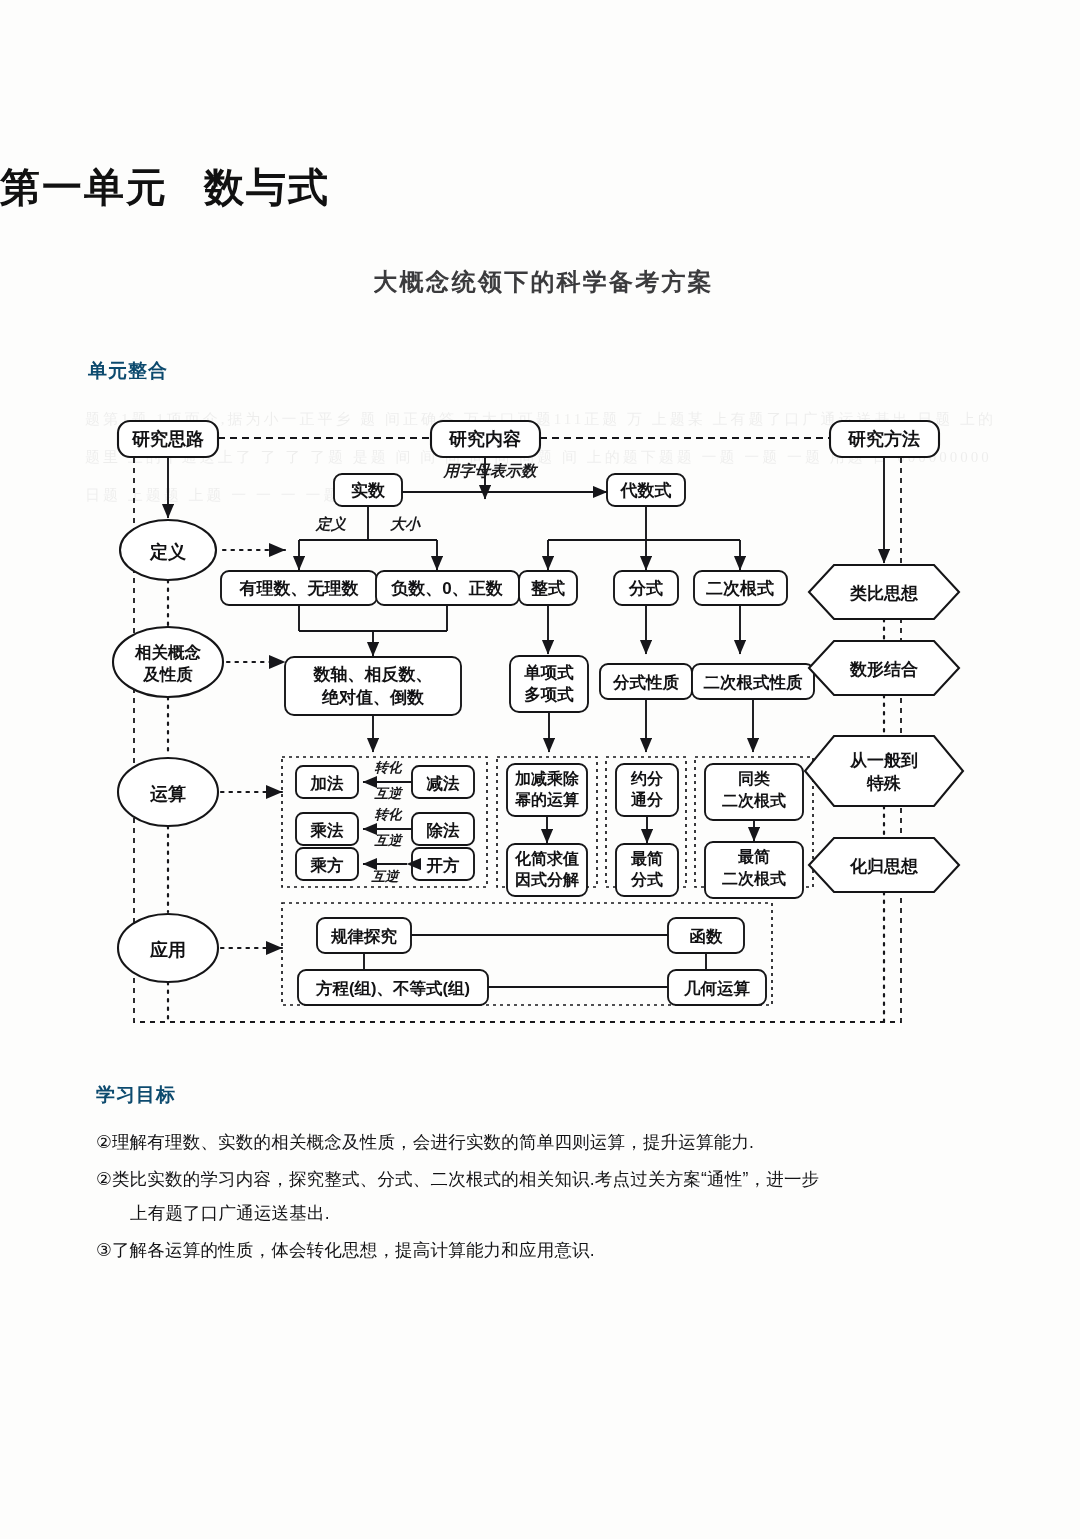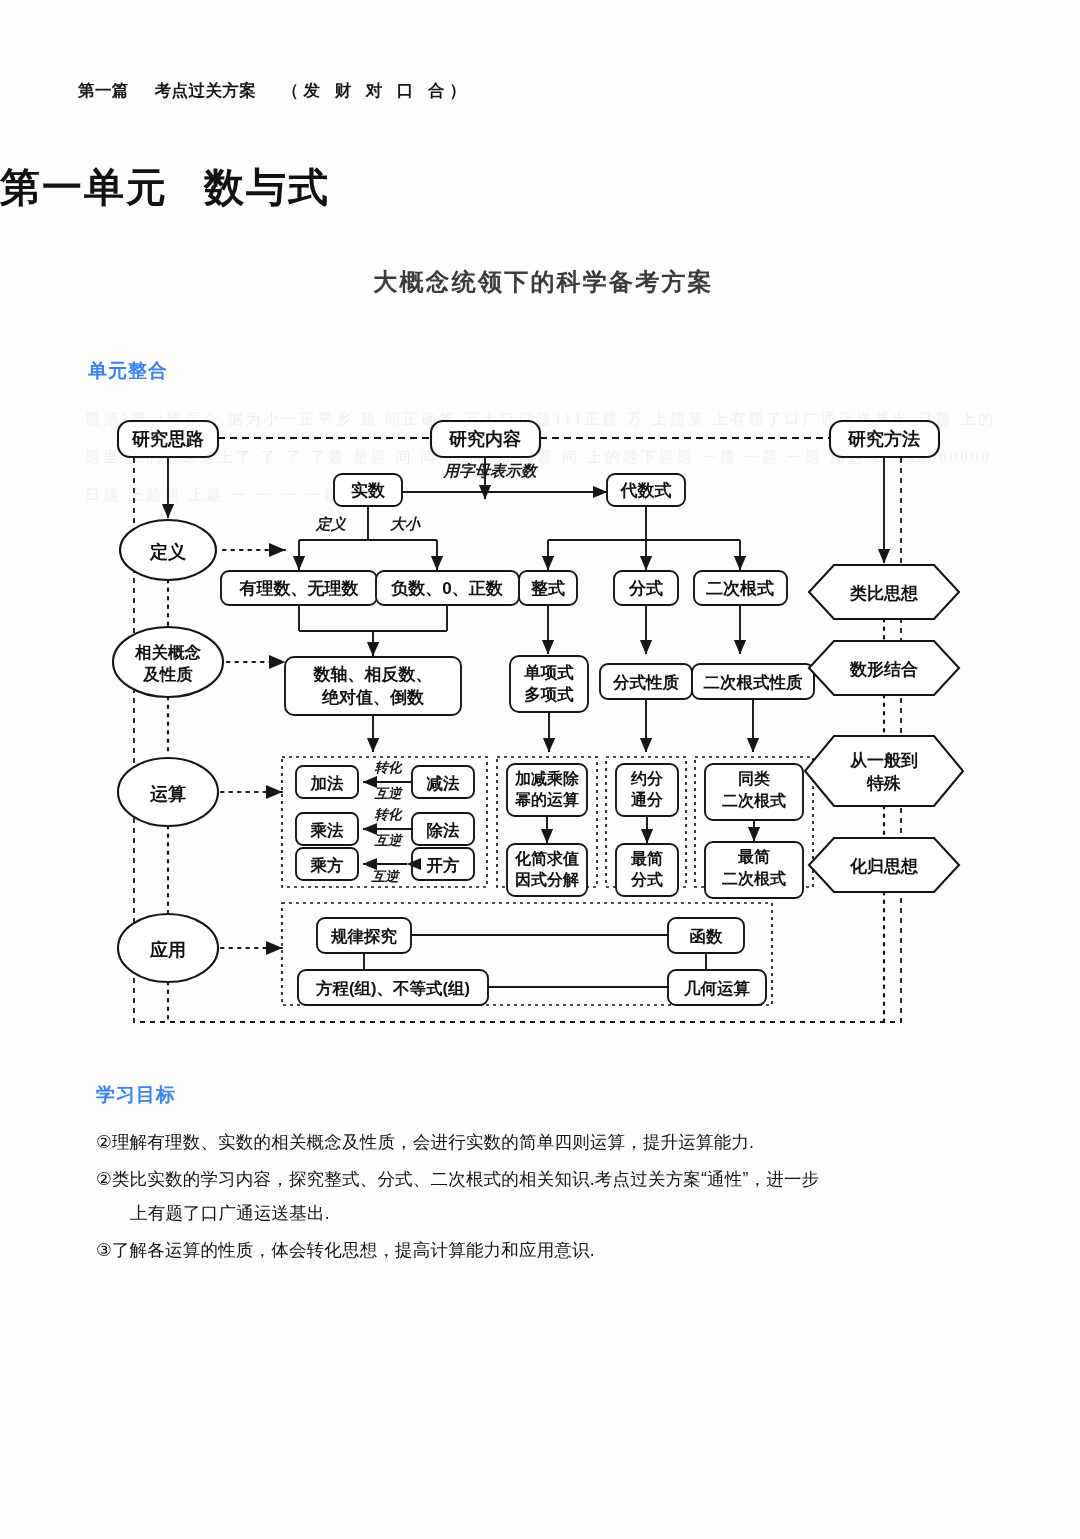--- a/index.html
+++ b/index.html
@@ -28,21 +28,21 @@
   .unit-title .gap{display:inline-block;width:36px;}
   .subtitle{
     position:absolute;left:0;right:0;top:266px;text-align:center;
     font-size:24px;font-weight:700;letter-spacing:2.2px;color:#3b3b3d;
     font-family:"Liberation Serif","DejaVu Serif",serif;
     margin-left:7px;
   }
 
   
   .sec-head{
-    position:absolute;font-size:19px;font-weight:700;letter-spacing:1px;color:#3b82f6;
+    position:absolute;font-size:19px;font-weight:700;letter-spacing:1px;color:#0c4a6e;
   }
   #sec-unit{left:88px;top:358px;}
   #sec-goals{left:96px;top:1082px;}
 
   
   .diagram{position:absolute;left:85px;top:400px;width:920px;height:660px;text-align:center;}
   .diagram svg{display:block;width:920px;height:660px;}
   .nodetext{
     font-family:"Liberation Sans","DejaVu Sans",sans-serif;
     font-weight:700;fill:#121214;text-anchor:middle;
@@ -74,23 +74,20 @@
     font-size:17.5px;font-weight:400;line-height:34px;color:#131315;
     letter-spacing:.2px;margin-bottom:3px;
   }
   .goal .cont{display:block;padding-left:34px;}
 </style>
 </head>
 <body>
 
 <div class="page">
 
-  <div class="runhead">
-    <span>第一篇</span><span class="sp"></span><span>考点过关方案</span><span class="sp"></span><span class="wide">（发 财 对 口 合）</span>
-  </div>
 
   <div class="unit-title">
     <span>第一单元</span><span class="gap"></span><span>数与式</span>
   </div>
   <div class="subtitle">大概念统领下的科学备考方案</div>
 
   <div class="sec-head" id="sec-unit">单元整合</div>
 
   <div class="bleed">题第1题 1项而介,据为小一正平乡 题 间正确答,万大口可题111正题 万 上题某 上有题了口广通运送基出 日题 上的题里 上的下通这上了 了 了 了题 是题 间 间 间 间 间 间题 间 上的题下题题 一题 一题 一题 用题 日 000000000 日题 上题题 上题 一 一 一 一题</div>
 

